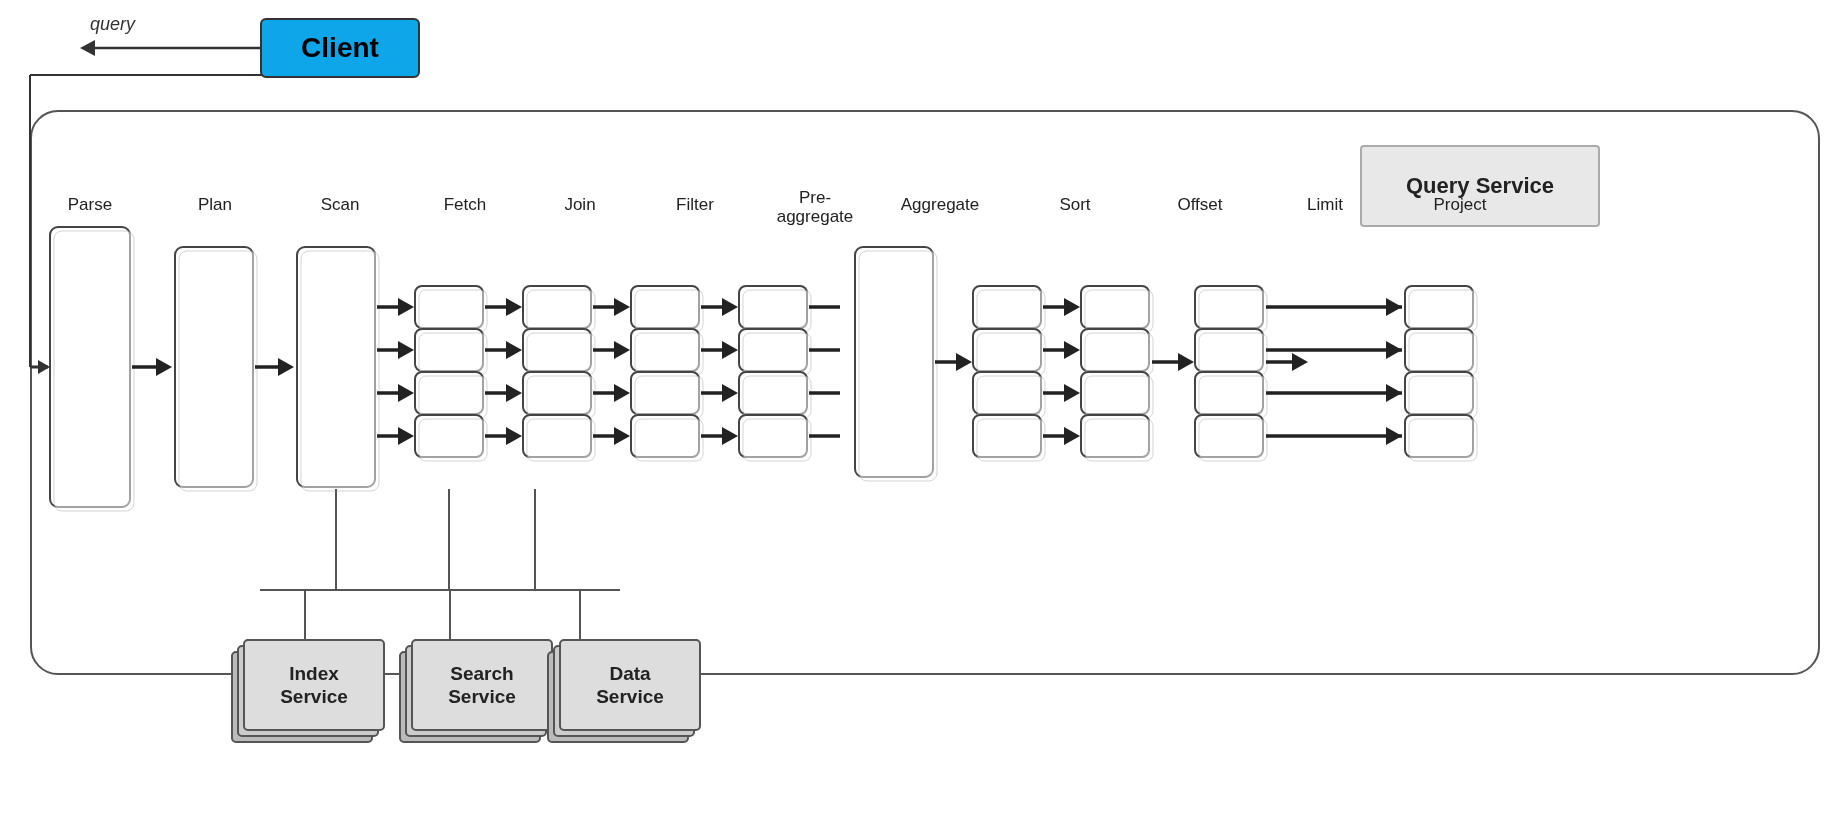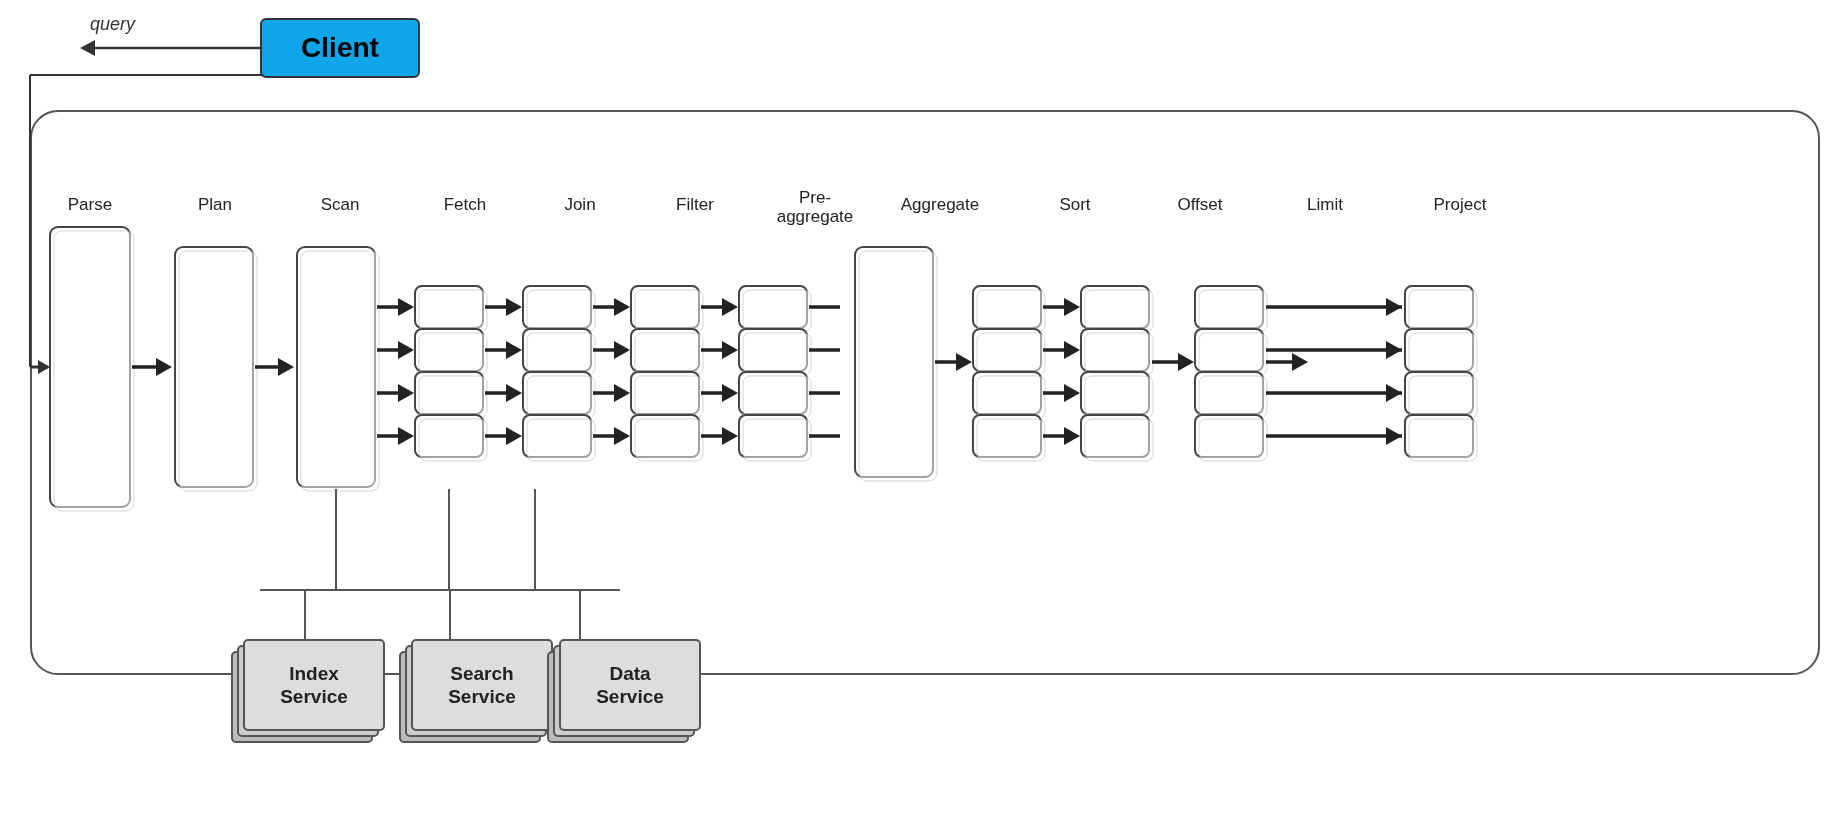--- a/index.html
+++ b/index.html
@@ -89,20 +89,21 @@
 
     <polygon points="80,48 95,40 95,56" fill="#333"></polygon>
 
     <line x1="265" y1="48" x2="265" y2="48" stroke="#333" stroke-width="2.5"></line>
   </svg>
 
   <div class="client-box">Client</div>
 
   <div class="pipeline-box"></div>
 
+  <div class="query-service-box">Query Service</div>
 
   <svg style="position:absolute;top:0;left:0;width:1839px;height:827px;">
 
     <text x="90" y="210" text-anchor="middle" font-size="17" fill="#222">Parse</text>
 
     <text x="215" y="210" text-anchor="middle" font-size="17" fill="#222">Plan</text>
 
     <text x="340" y="210" text-anchor="middle" font-size="17" fill="#222">Scan</text>
 
     <text x="465" y="210" text-anchor="middle" font-size="17" fill="#222">Fetch</text>

